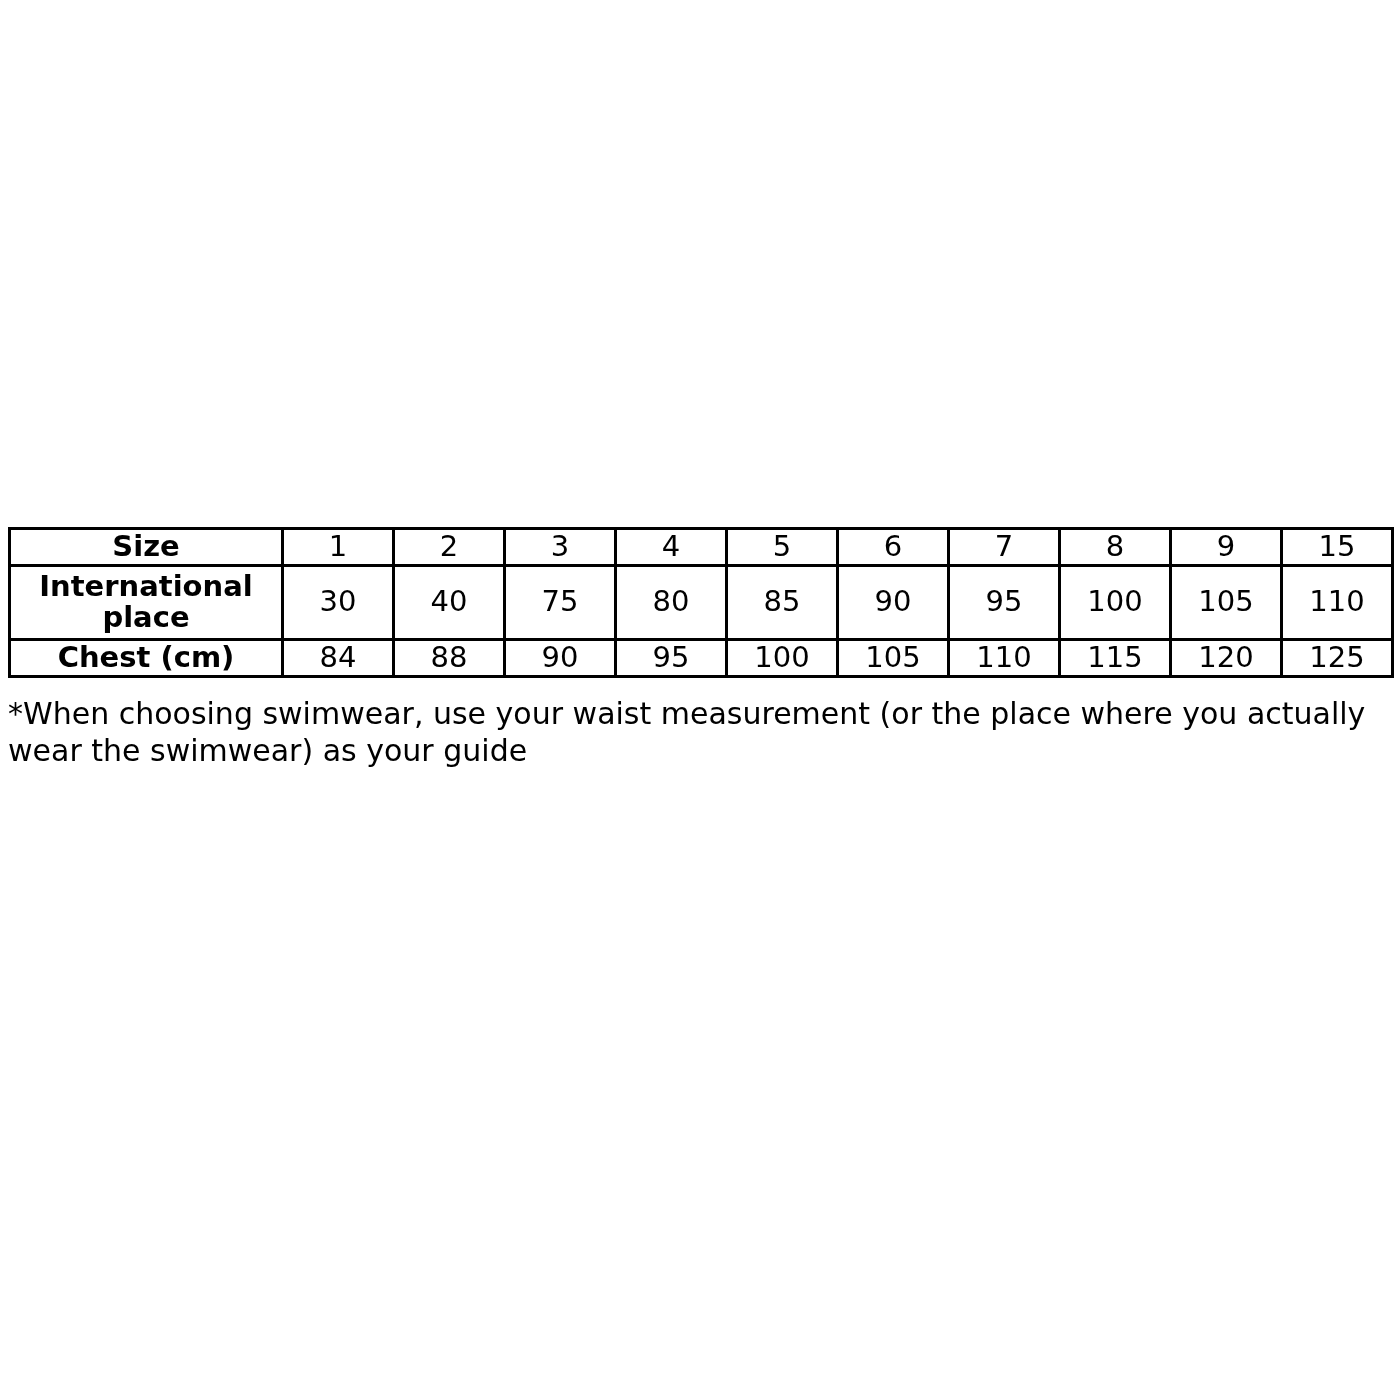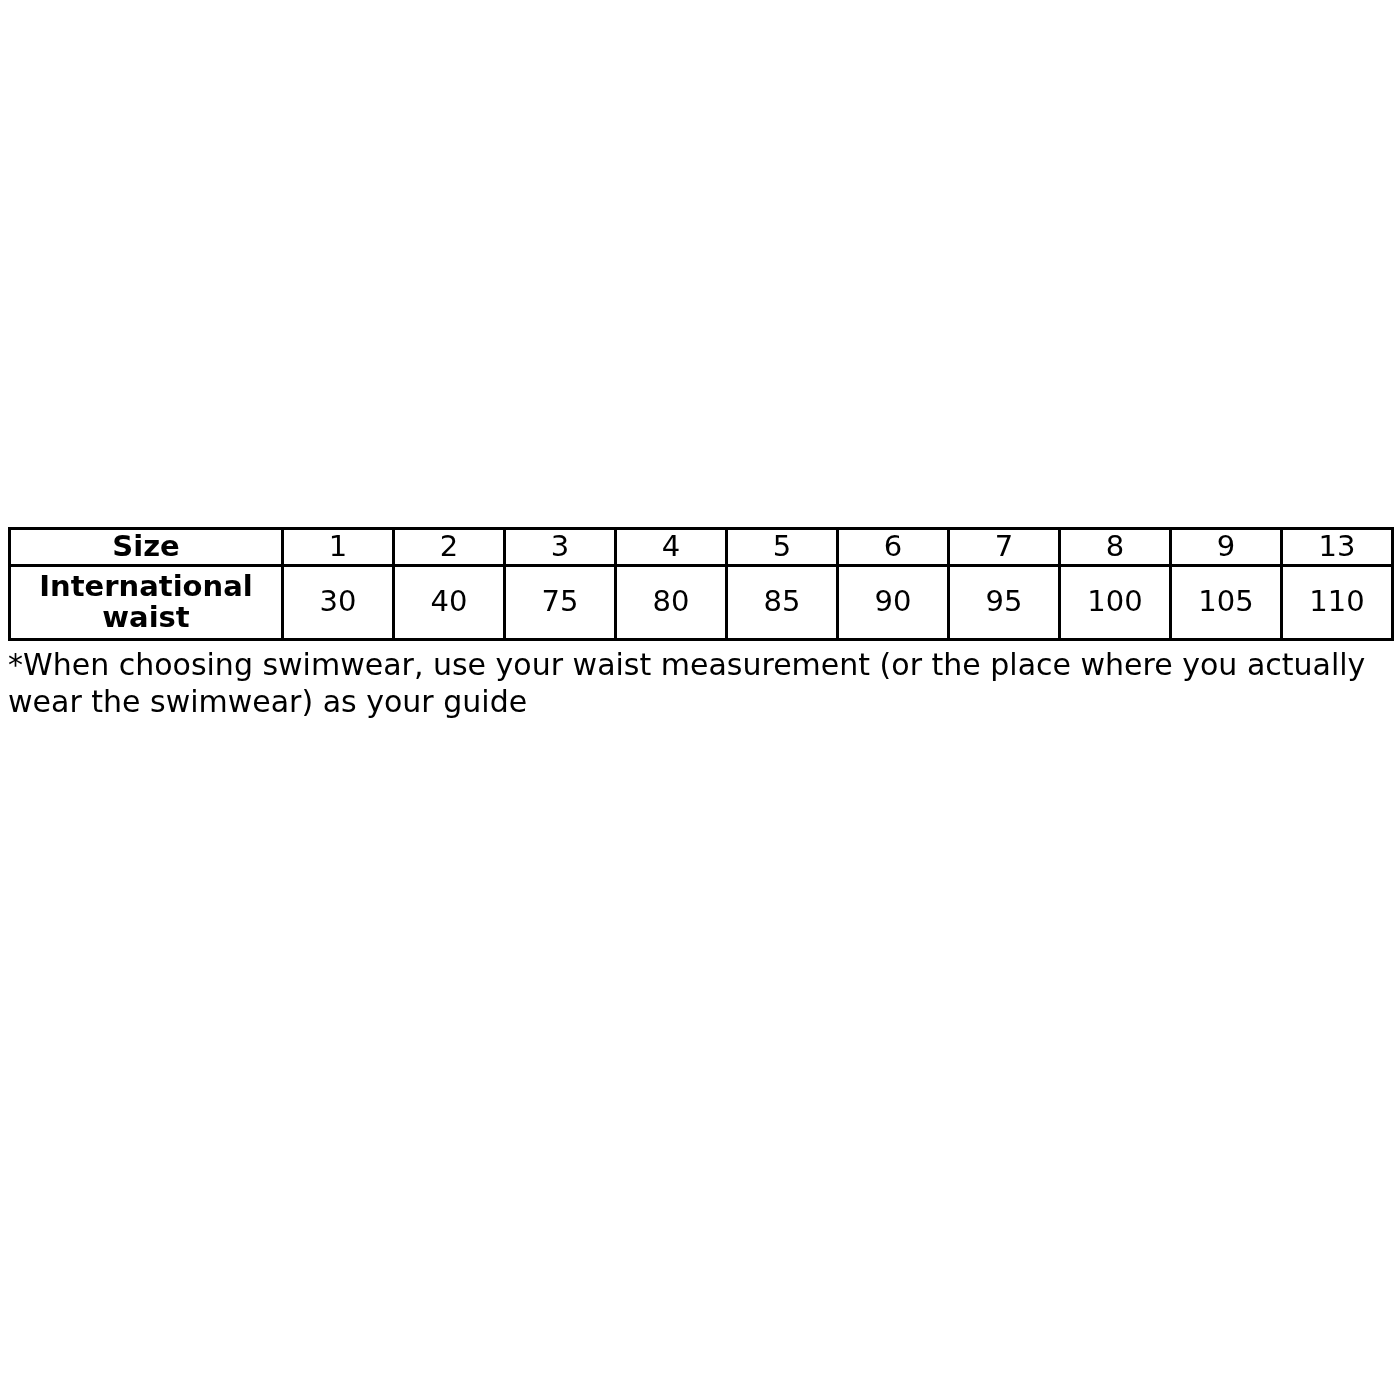--- a/index.html
+++ b/index.html
@@ -33,21 +33,21 @@
     padding: 1px 2px;
     background: #ffffff;
   }
   table.size-table td.label-cell {
     width: 273px;
     font-weight: bold;
   }
   table.size-table tr { height: 36px; }
   table.size-table tr:nth-child(2) { height: 74px; }
   .footnote {
-    margin-top: 5px;
+    margin-top: 17px;
     width: 1380px;
     font-size: 30px;
     line-height: 1.25;
     color: #000000;
     text-align: left;
   }
 </style>
 </head>
 <body>
 
@@ -59,32 +59,45 @@
             <td class="label-cell">Size</td>
             <td class="value-cell">1</td>
             <td class="value-cell">2</td>
             <td class="value-cell">3</td>
             <td class="value-cell">4</td>
             <td class="value-cell">5</td>
             <td class="value-cell">6</td>
             <td class="value-cell">7</td>
             <td class="value-cell">8</td>
             <td class="value-cell">9</td>
-            <td class="value-cell">13</td>
+            <td class="value-cell">15</td>
           </tr>
           <tr>
-            <td class="label-cell">International waist</td>
+            <td class="label-cell">International place</td>
             <td class="value-cell">30</td>
             <td class="value-cell">40</td>
             <td class="value-cell">75</td>
             <td class="value-cell">80</td>
             <td class="value-cell">85</td>
             <td class="value-cell">90</td>
             <td class="value-cell">95</td>
             <td class="value-cell">100</td>
             <td class="value-cell">105</td>
             <td class="value-cell">110</td>
           </tr>
+          <tr>
+            <td class="label-cell">Chest (cm)</td>
+            <td class="value-cell">84</td>
+            <td class="value-cell">88</td>
+            <td class="value-cell">90</td>
+            <td class="value-cell">95</td>
+            <td class="value-cell">100</td>
+            <td class="value-cell">105</td>
+            <td class="value-cell">110</td>
+            <td class="value-cell">115</td>
+            <td class="value-cell">120</td>
+            <td class="value-cell">125</td>
+          </tr>
         </tbody>
     </table>
     <p class="footnote">*When choosing swimwear, use your waist measurement (or the place where you actually wear the swimwear) as your guide</p>
   </div>
 </div>
 
 </body></html>

